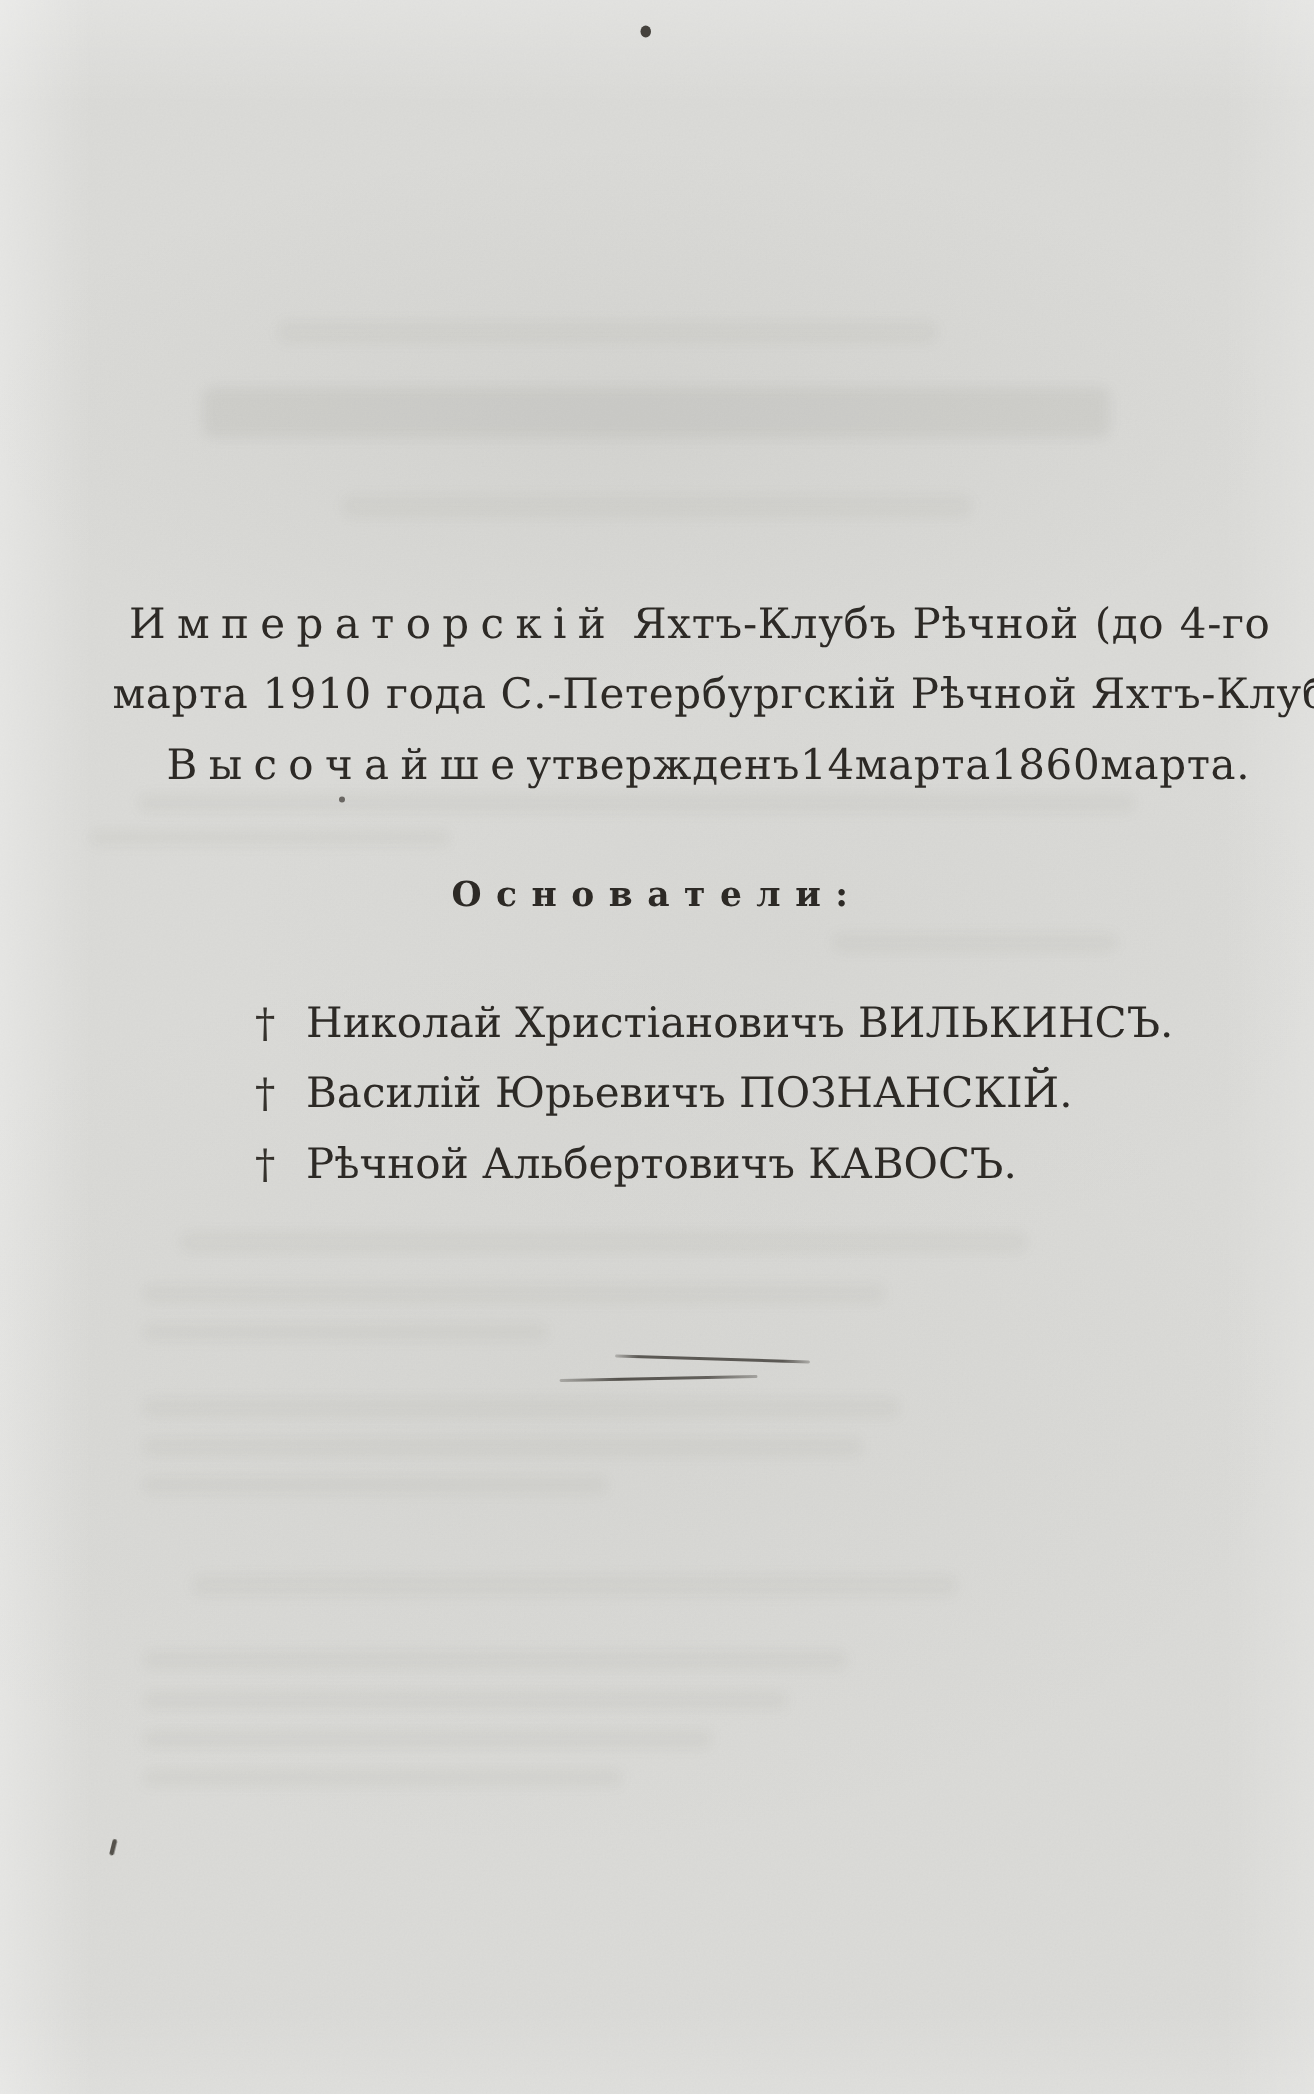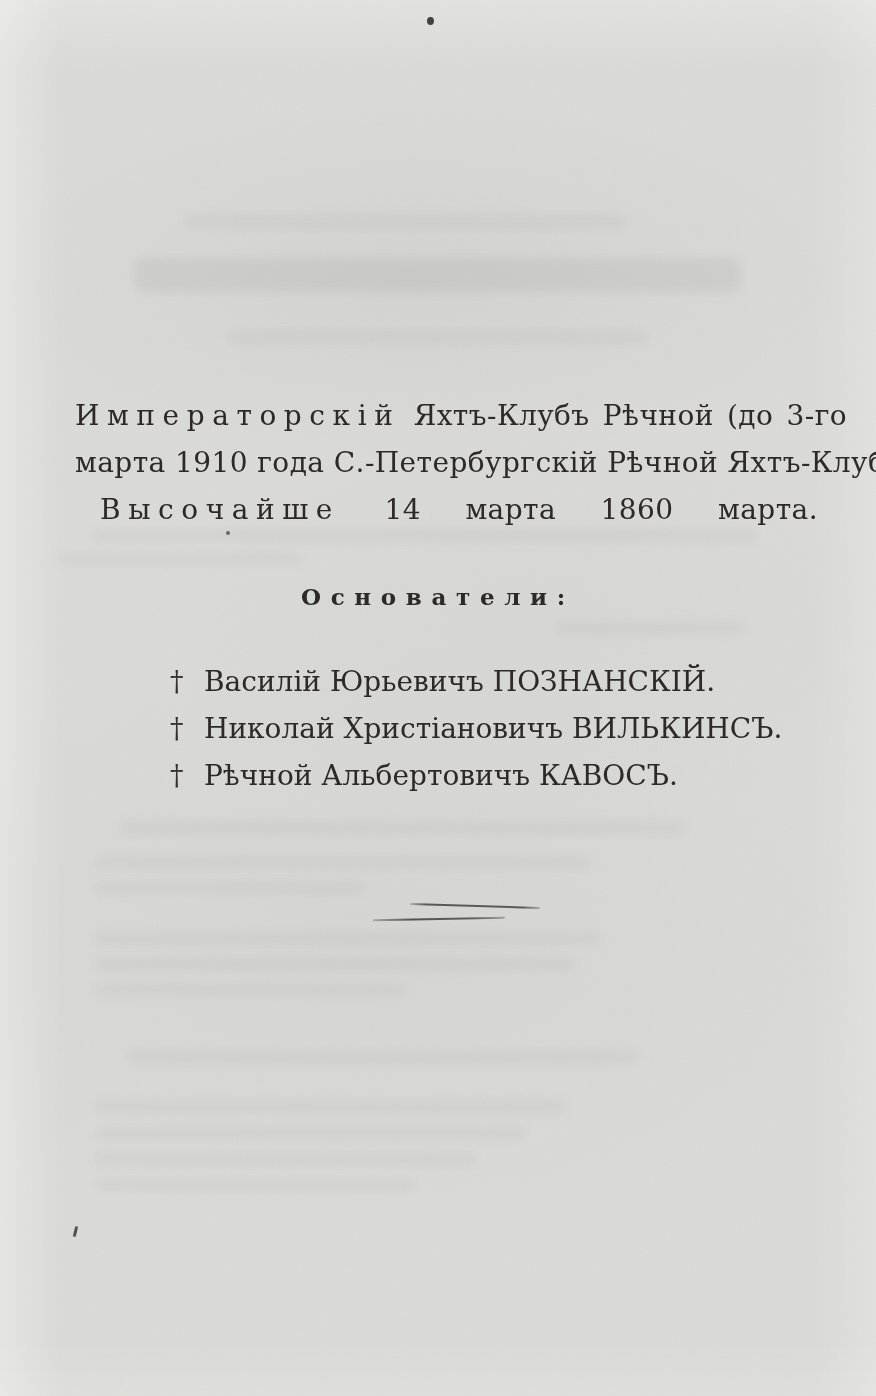--- a/index.html
+++ b/index.html
@@ -35,21 +35,21 @@
 
   
   .charter {
     position:absolute; left:75px; top:392px; width:772px;
     font-size:28px; line-height:47px;
     letter-spacing:0.015em;
   }
   .charter .line { text-align:justify; text-align-last:justify; white-space:nowrap; display:flex; justify-content:space-between; }
   .charter .line span { white-space:pre; }
   .charter .line3 { margin-left:25px; width:718px; }
-  .spaced { letter-spacing:0.27em; }
+  .spaced { letter-spacing:0.27em;margin-left:11px; }
 
   
   .founders-heading {
     position:absolute; left:0; top:583px; width:876px;
     text-align:center;
     font-size:23px; font-weight:bold;
     letter-spacing:0.42em;
   }
 
   
@@ -119,42 +119,43 @@
   <div class="speck dot-top"></div>
   <div class="speck dot-mid"></div>
   <div class="tick"></div>
 
   <div class="charter">
     <div class="line line1">
       <span class="spaced">Императорскій</span>
       <span>Яхтъ-Клубъ</span>
       <span>Рѣчной</span>
       <span>(до</span>
-      <span>3-го</span>
+      <span>4-го</span>
     </div>
     <div class="line line2">
       <span>марта 1910 года С.-Петербургскій Рѣчной Яхтъ-Клубъ)</span>
     </div>
     <div class="line line3">
       <span class="spaced">Высочайше</span>
+      <span>утвержденъ</span>
       <span>14</span>
       <span>марта</span>
       <span>1860</span>
       <span>марта.</span>
     </div>
   </div>
 
   <div class="founders-heading">Основатели:</div>
 
   <div class="founders">
     <div class="founder">
-      <span class="dagger">†</span><span>Василій Юрьевичъ ПОЗНАНСКІЙ.</span>
+      <span class="dagger">†</span><span>Николай Христіановичъ ВИЛЬКИНСЪ.</span>
     </div>
     <div class="founder">
-      <span class="dagger">†</span><span>Николай Христіановичъ ВИЛЬКИНСЪ.</span>
+      <span class="dagger">†</span><span>Василій Юрьевичъ ПОЗНАНСКІЙ.</span>
     </div>
     <div class="founder">
       <span class="dagger">†</span><span>Рѣчной Альбертовичъ КАВОСЪ.</span>
     </div>
   </div>
 
   <div>
     <div class="rule r1"></div>
     <div class="rule r2"></div>
   </div>

